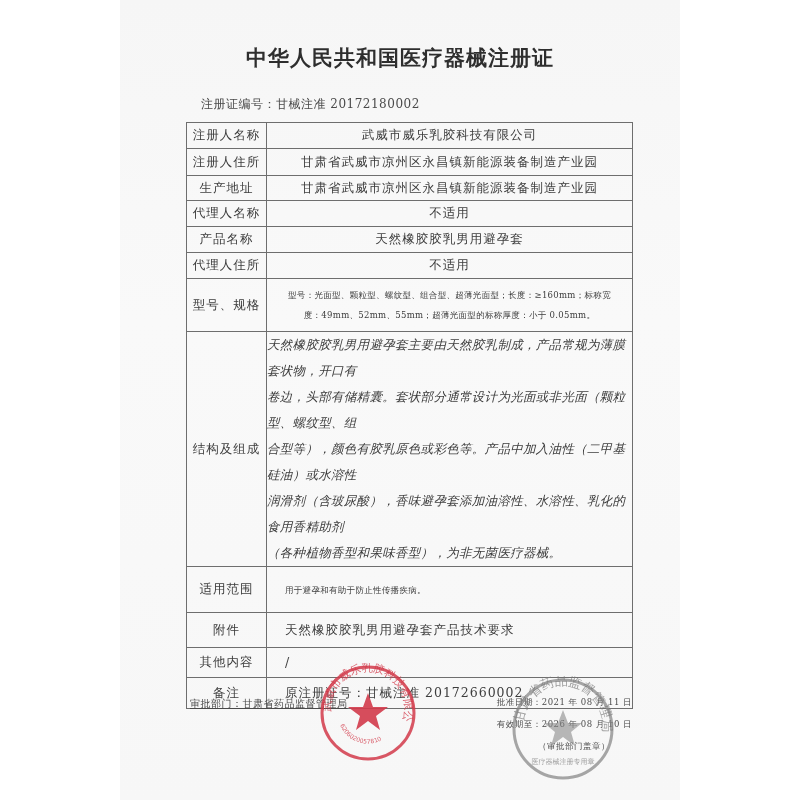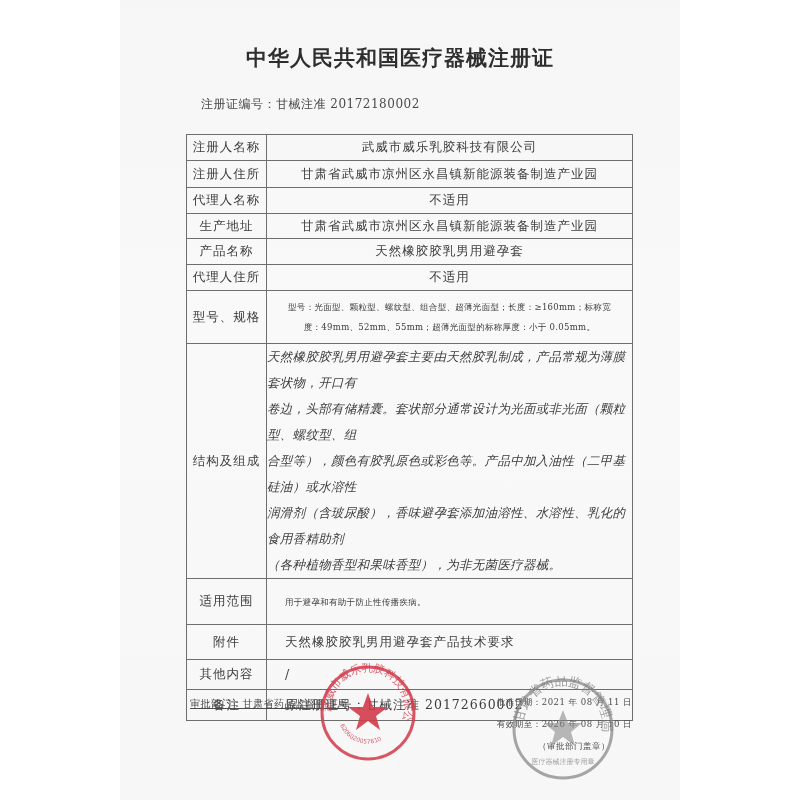--- a/index.html
+++ b/index.html
@@ -13,21 +13,21 @@
   }
   .title {
     position: absolute; left: 0; width: 800px; top: 44px; text-align: center;
     font-size: 21px; font-weight: bold; color: #2e2e2e; letter-spacing: 1px;
   }
   .regno {
     position: absolute; left: 201px; top: 96px; font-size: 12px; color: #4a4a4a; letter-spacing: 0.5px;
   }
   table.cert {
     position: absolute; left: 186px; top: 122px; width: 447px;
-    border-collapse: collapse; table-layout: fixed; margin-top: 12px;
+    border-collapse: collapse; table-layout: fixed;
   }
   table.cert td {
     border: 1px solid #6e6e6e; padding: 0; vertical-align: middle;
     font-size: 12.5px; color: #3c3c3c;
   }
   td.label { width: 79px; text-align: center; letter-spacing: 1px; }
   td.value { text-align: center; letter-spacing: 1px; }
   td.value.left { text-align: left; padding-left: 18px; }
   .small { font-size: 8.5px !important; line-height: 20px; letter-spacing: 0.3px !important; }
   .struct { font-size: 8.5px; line-height: 26px; text-align: left; padding: 0 6px; letter-spacing: 0.3px; font-style: italic; }
@@ -53,27 +53,27 @@
 <table class="cert">
   <tbody>
       <tr style="height:26px">
     <td class="label">注册人名称</td>
     <td class="value">武威市威乐乳胶科技有限公司</td>
   </tr>
   <tr style="height:27px">
     <td class="label">注册人住所</td>
     <td class="value">甘肃省武威市凉州区永昌镇新能源装备制造产业园</td>
   </tr>
+  <tr style="height:25px">
+    <td class="label">生产地址</td>
+    <td class="value">甘肃省武威市凉州区永昌镇新能源装备制造产业园</td>
+  </tr>
   <tr style="height:26px">
     <td class="label">代理人名称</td>
     <td class="value">不适用</td>
-  </tr>
-  <tr style="height:25px">
-    <td class="label">生产地址</td>
-    <td class="value">甘肃省武威市凉州区永昌镇新能源装备制造产业园</td>
   </tr>
   <tr style="height:26px">
     <td class="label">产品名称</td>
     <td class="value">天然橡胶胶乳男用避孕套</td>
   </tr>
   <tr style="height:26px">
     <td class="label">代理人住所</td>
     <td class="value">不适用</td>
   </tr>
   <tr style="height:53px">

